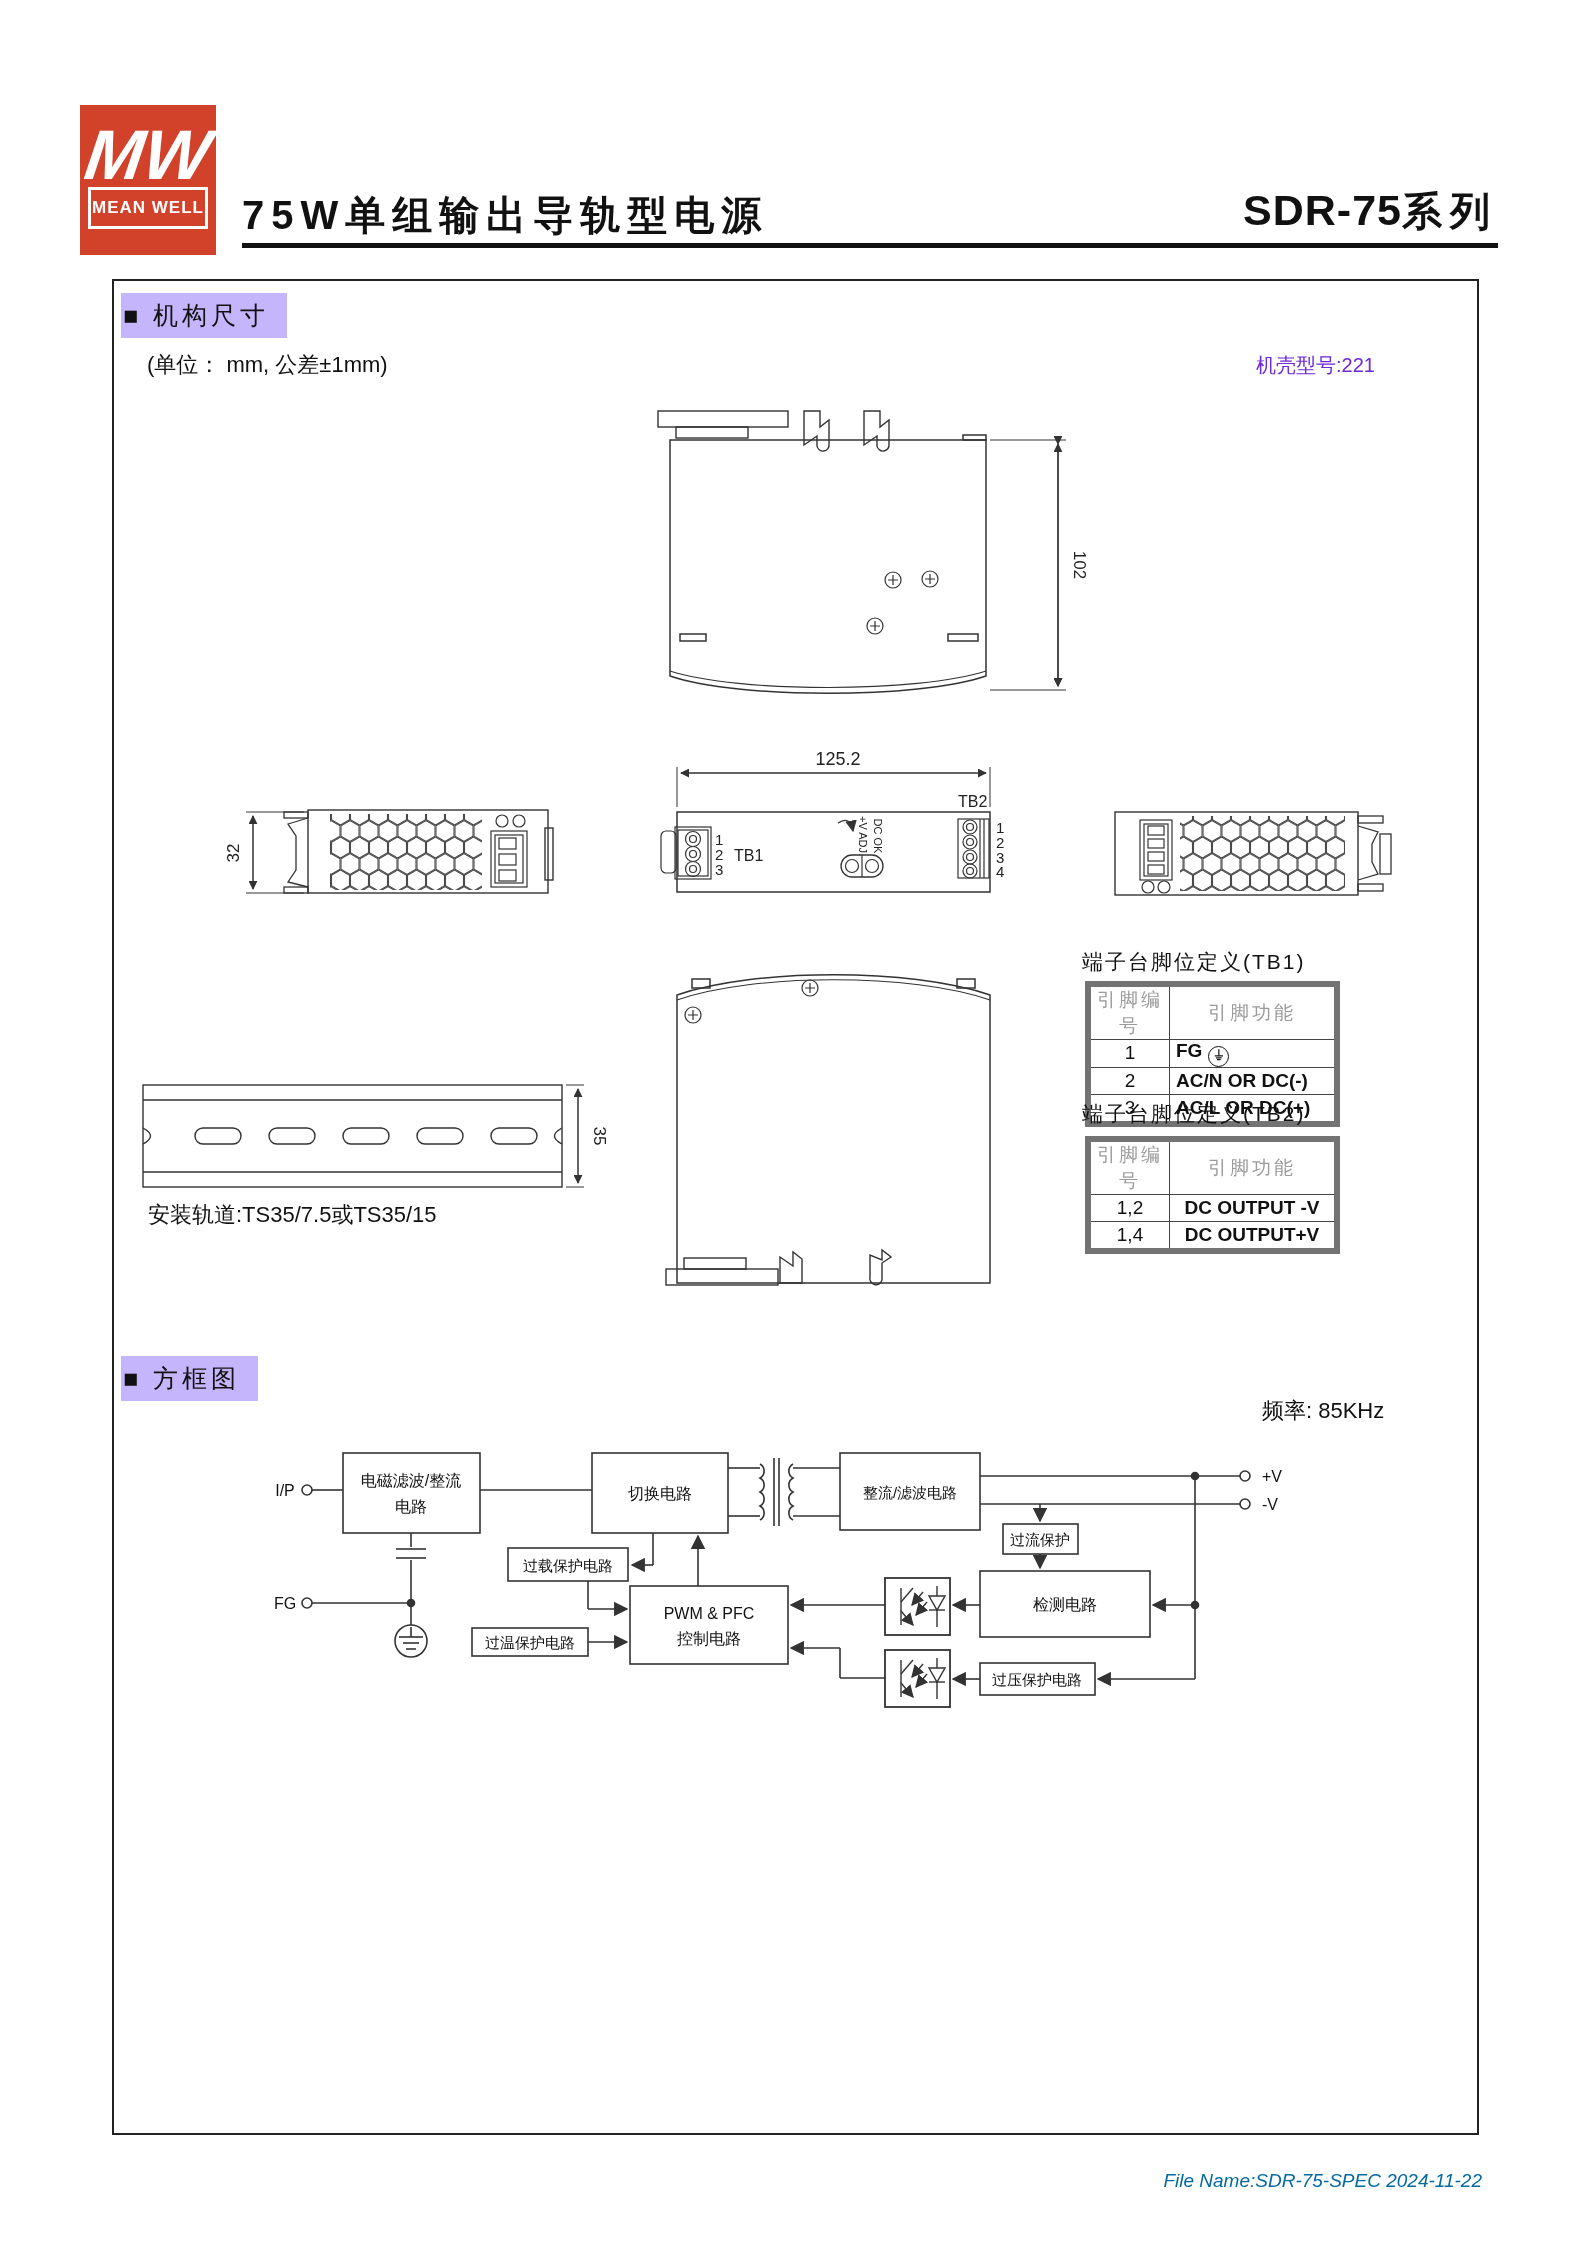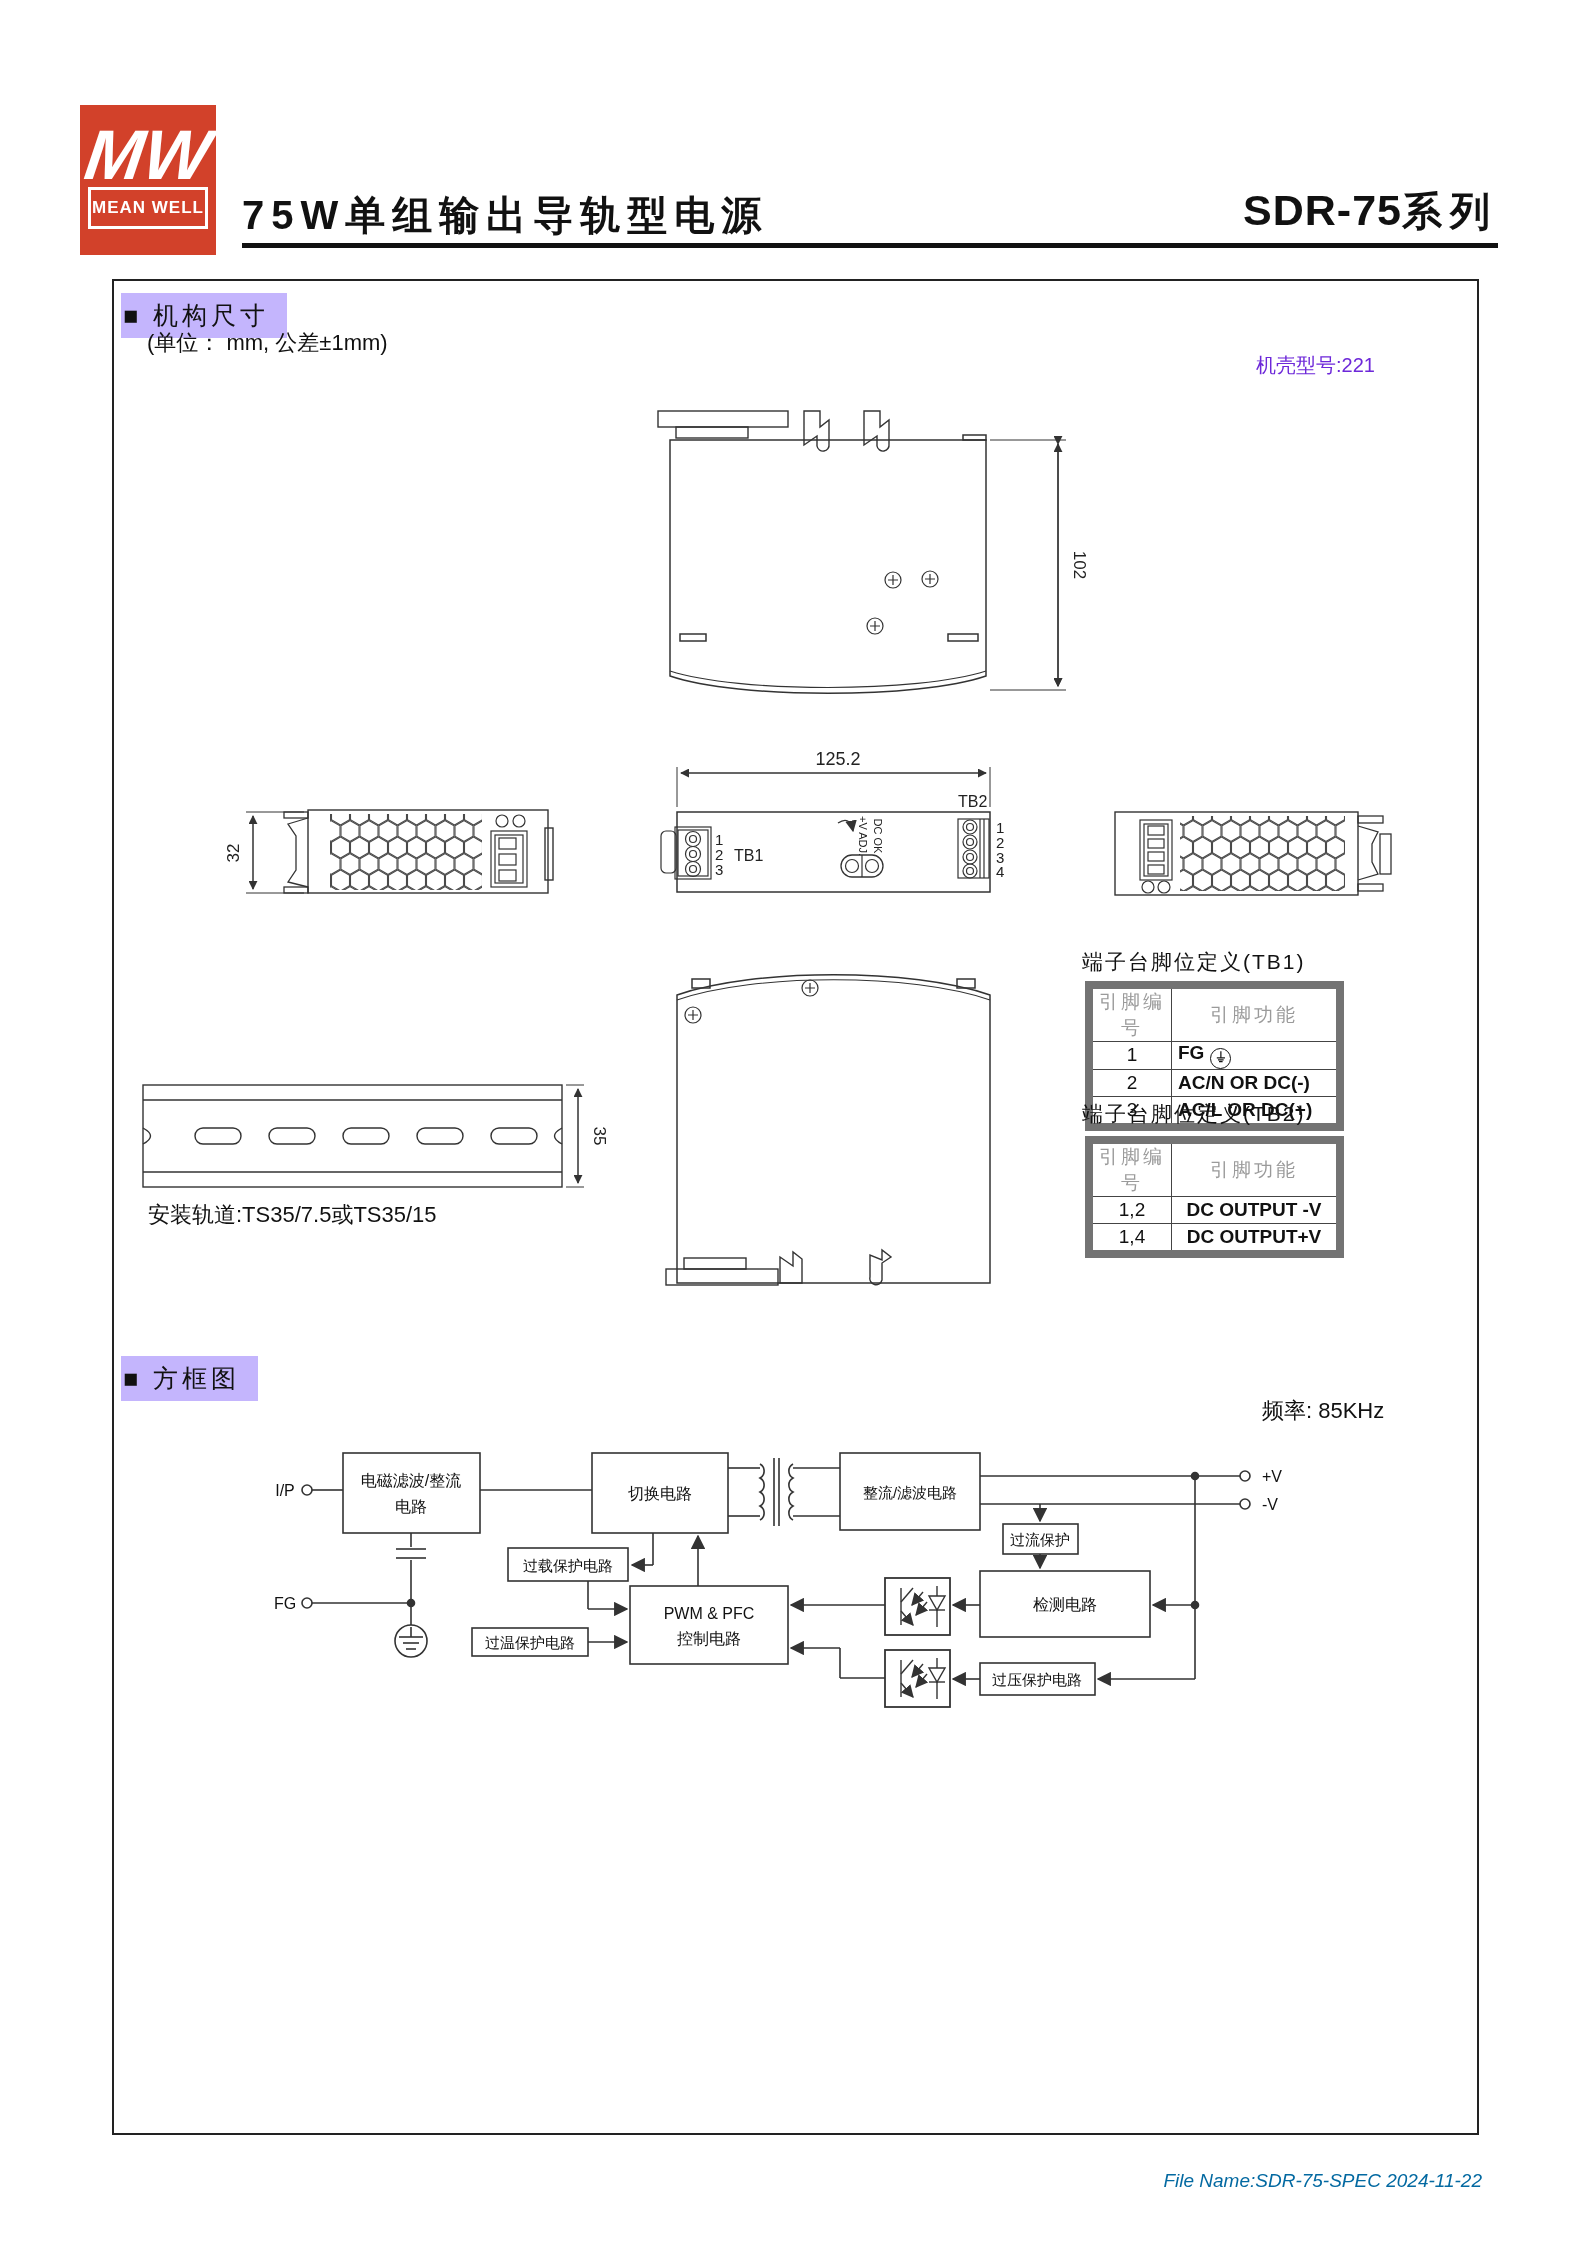--- a/index.html
+++ b/index.html
@@ -17,21 +17,21 @@
   .title-rule{left:242px;top:243px;width:1256px;height:5px;background:#111;}
   .series{top:184px;right:89px;font-size:43px;font-weight:bold;white-space:nowrap;letter-spacing:1px;}
   .series .sfx{letter-spacing:8px;font-size:40px;}
   
   .main-box{left:112px;top:279px;width:1363px;height:1852px;border:2px solid #222;}
   .sec-h{background:#c4b5fd;font-size:25px;letter-spacing:4px;padding:6px 18px 6px 2px;white-space:nowrap;}
   .note{font-size:22px;white-space:nowrap;}
   .gray{color:#6d28d9;}
   
   .tbl-title{font-size:21px;letter-spacing:2px;white-space:nowrap;}
-  table.pin{border-collapse:collapse;border:8px solid #737373;background:#fff;}
+  table.pin{border-collapse:collapse;border:6px solid #737373;background:#fff;}
   table.pin td{border:1.2px solid #444;font-size:19px;padding:0 6px;height:26px;}
   table.pin td.pin-no{width:78px;text-align:center;padding:0;}
   table.pin td.pin-fn{width:152px;text-align:left;font-weight:bold;}
   table.pin td.hdr{color:#9A9A9A;font-weight:normal;text-align:center;letter-spacing:3px;}
   table.pin2 td.pin-fn{text-align:center;}
   .earth{display:inline-flex;align-items:center;justify-content:center;width:19px;height:19px;
          border:1.4px solid #111;border-radius:50%;font-size:13px;margin-left:6px;vertical-align:-3px;}
   
   .footer{font-size:19px;font-style:italic;color:#0369a1;white-space:nowrap;}
   svg{overflow:visible;}
@@ -46,21 +46,21 @@
     <div class="logo-mw">MW</div>
     <div class="logo-band">MEAN WELL</div>
   </div>
   <div class="abs doc-title">75W单组输出导轨型电源</div>
   <div class="abs title-rule"></div>
   <div class="abs series"><span>SDR-75</span><span class="sfx">系列</span></div>
 
   <div class="abs main-box"></div>
 
   <div class="abs sec-h" style="left:121px;top:293px;">■ 机构尺寸</div>
-  <div class="abs note" style="left:147px;top:328px;">(单位： mm, 公差±1mm)</div>
+  <div class="abs note" style="left:147px;top:350px;">(单位： mm, 公差±1mm)</div>
   <div class="abs note gray" style="left:1256px;top:352px;font-size:20px;">机壳型号:221</div>
 
   <svg class="abs" style="left:618px;top:398px;" width="480" height="310" viewBox="0 0 480 310">
     <defs>
       <marker id="arr" viewBox="0 0 10 10" refX="9" refY="5" markerWidth="9" markerHeight="9" orient="auto">
         <path d="M0,0 L10,5 L0,10 Z" fill="#333"></path>
       </marker>
       <path id="hx" d="M0,-10.5 L9,-5.2 L9,5.2 L0,10.5 L-9,5.2 L-9,-5.2 Z" fill="none" stroke="#4a4a4a" stroke-width="1.1"></path>
       <pattern id="hexpat" width="19" height="33" patternUnits="userSpaceOnUse">
         <use href="#hx" x="0" y="0"></use>

